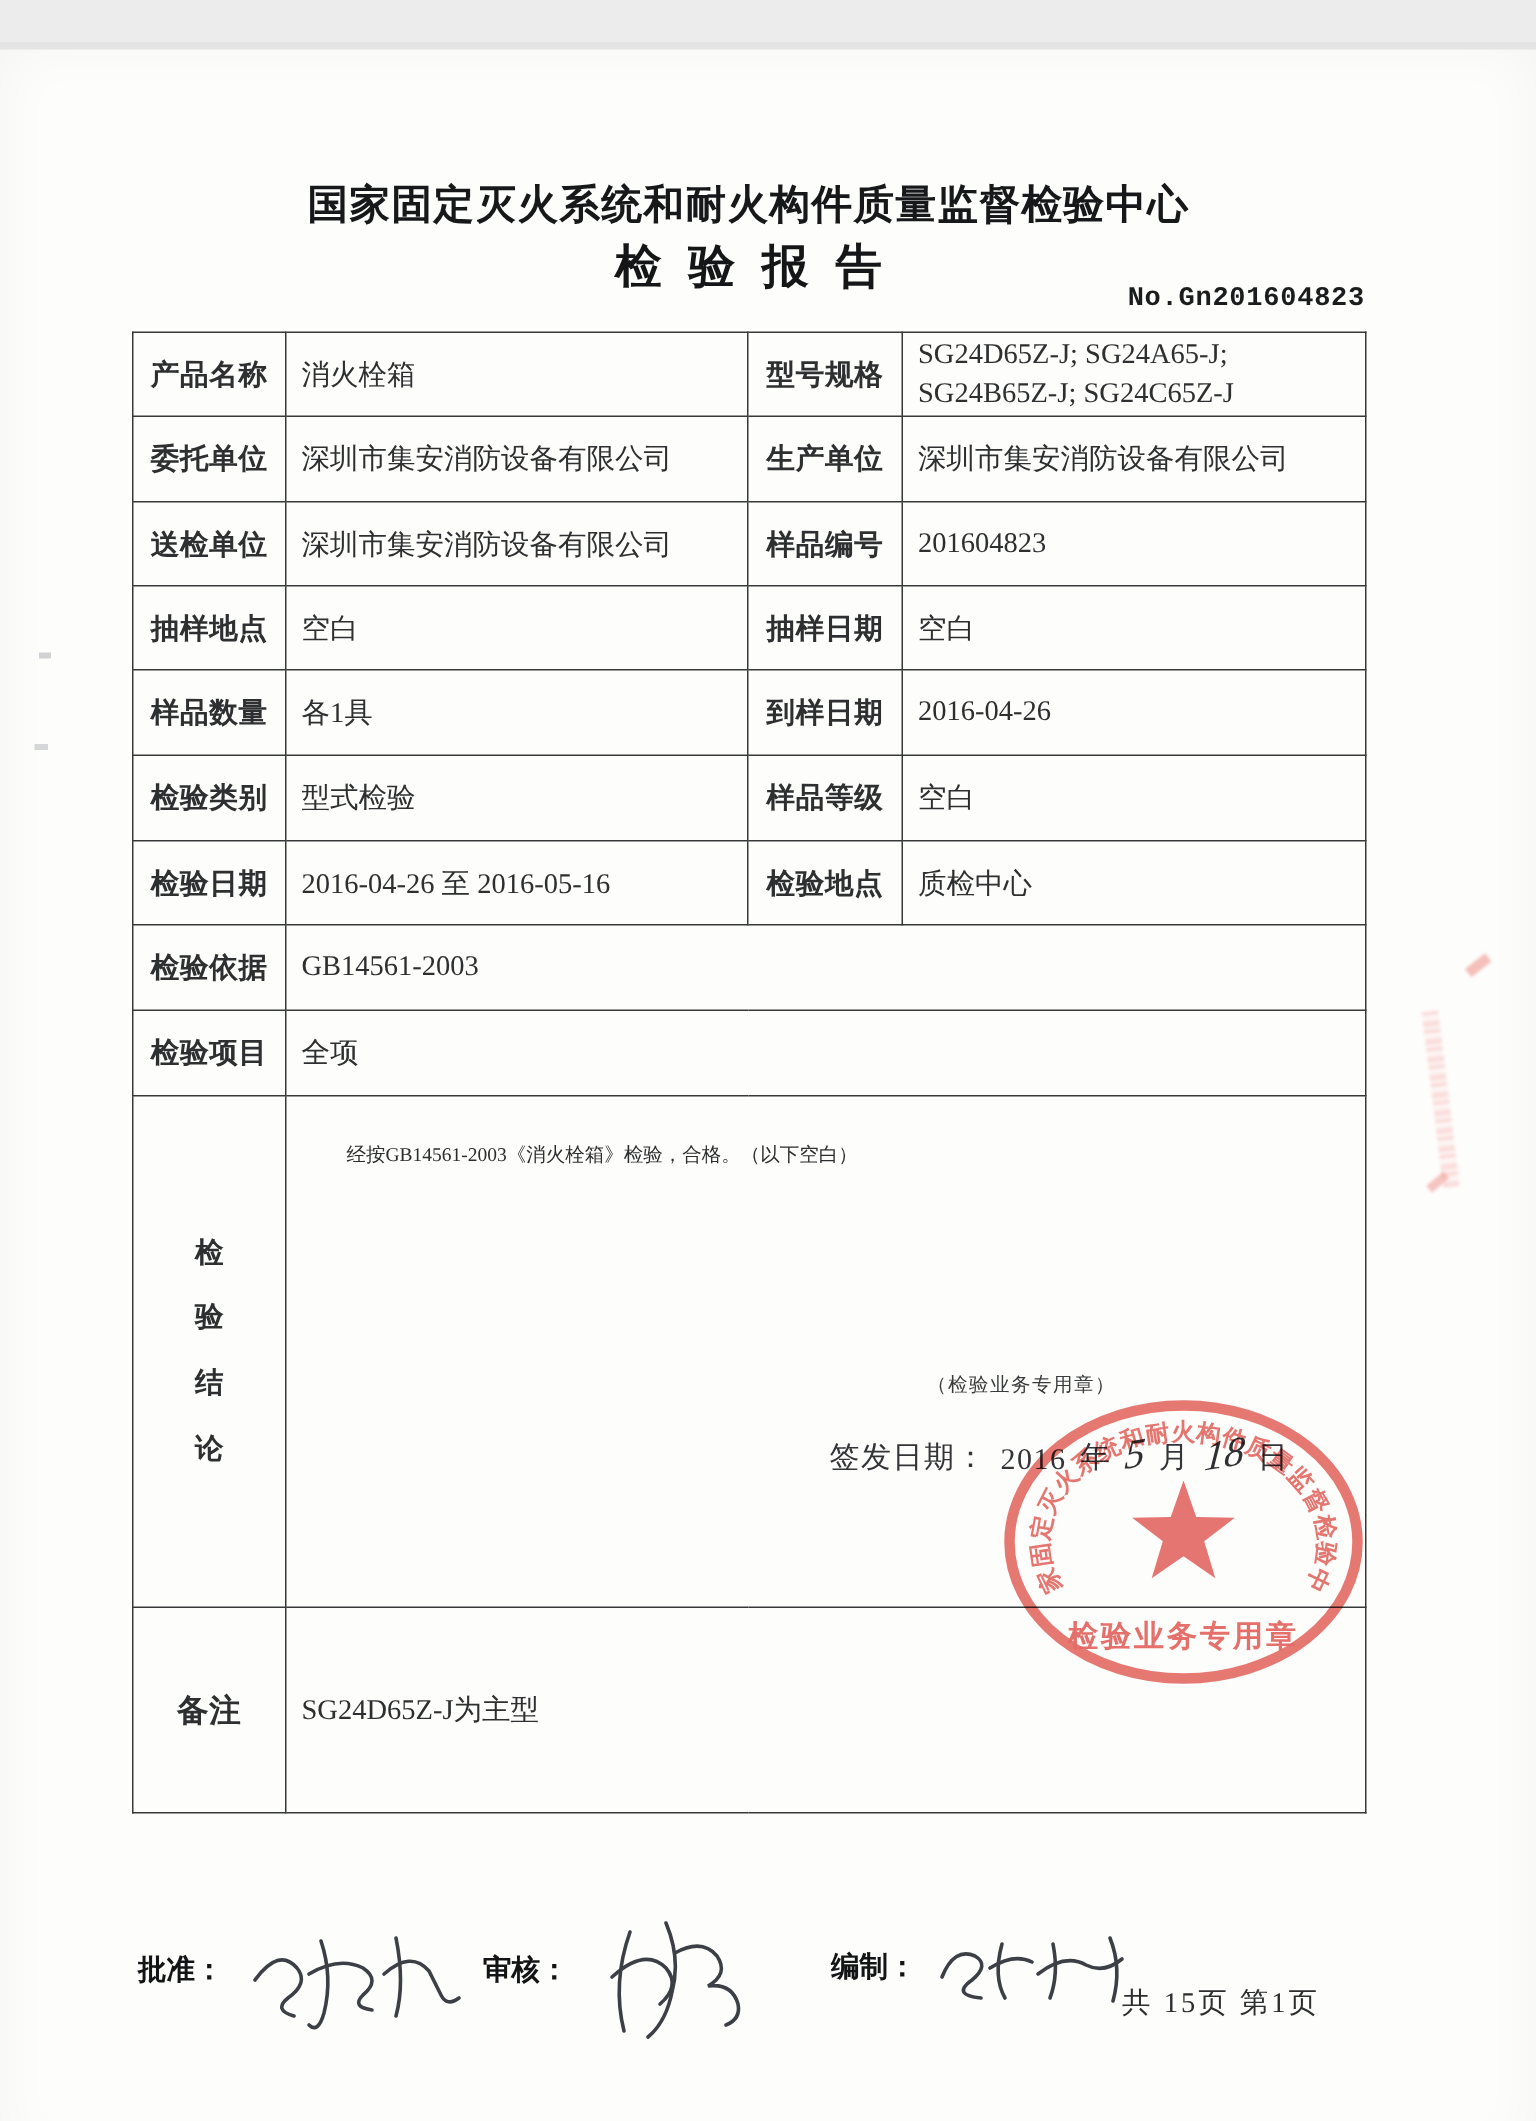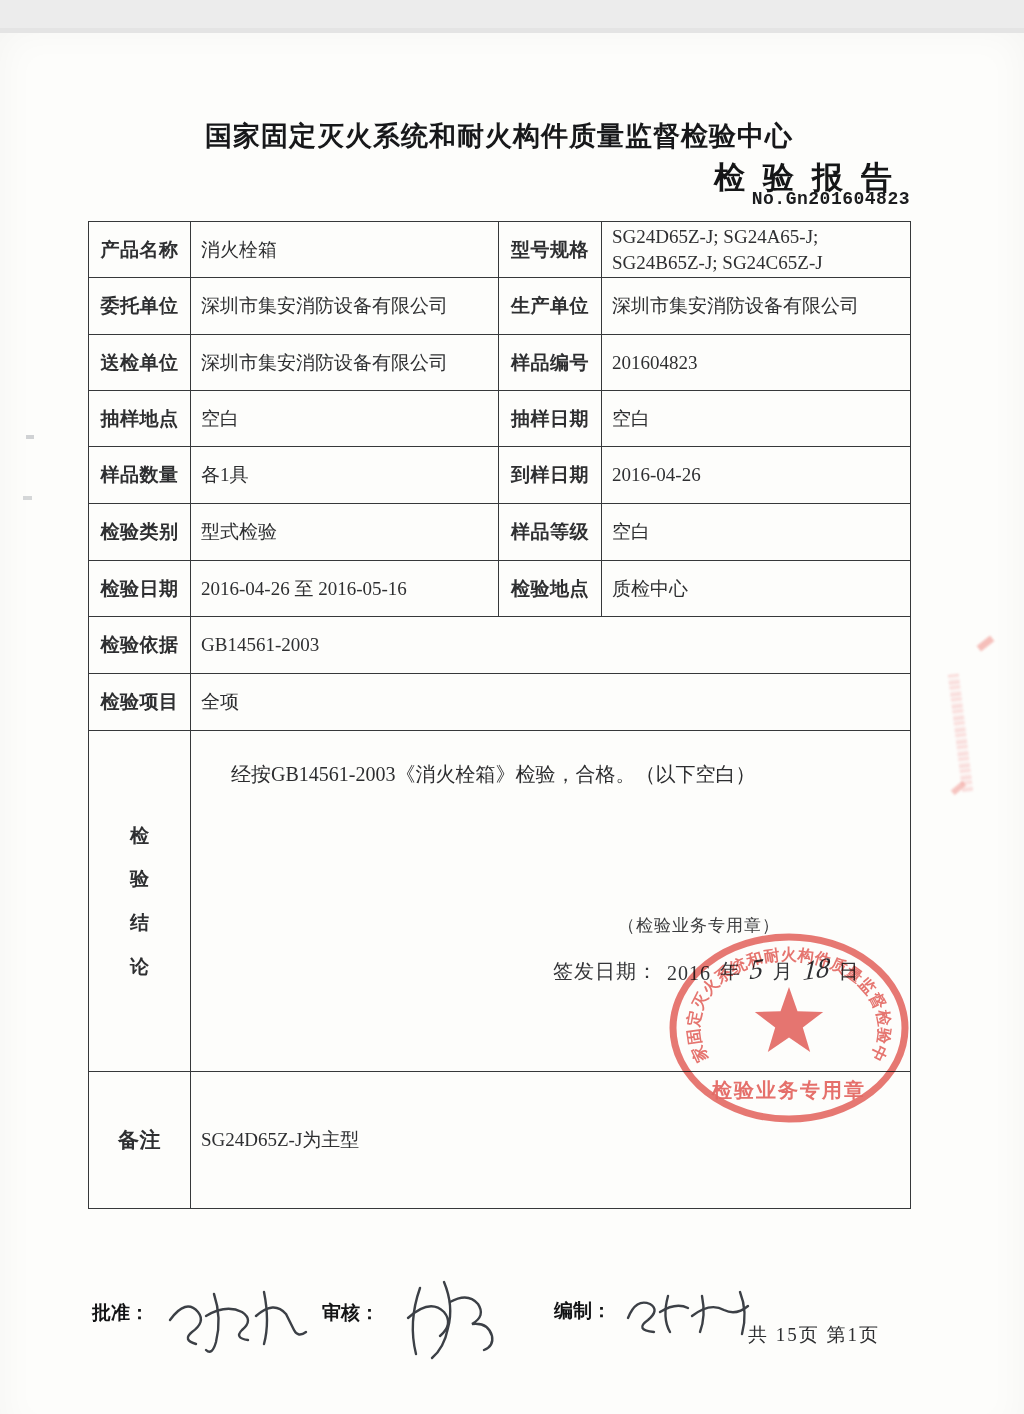--- a/index.html
+++ b/index.html
@@ -4,38 +4,38 @@
 <style>
   html,body{margin:0;padding:0;background:#ececec;}
   .page{position:relative;width:1024px;height:1414px;background:#fdfdfb;overflow:hidden;
         font-family:"Liberation Serif","DejaVu Serif",serif;color:#222;
         box-shadow:inset 0 0 40px rgba(0,0,0,0.04);margin-top:28px;}
   .scan-top{position:absolute;left:0;top:0;width:1024px;height:5px;background:#e4e4e4;}
   .content{position:absolute;left:88px;top:0;width:822px;}
   .org-title{position:absolute;left:0;top:90px;width:822px;text-align:center;
              font-family:"Liberation Sans","DejaVu Sans",sans-serif;font-weight:700;
              font-size:27px;letter-spacing:1px;color:#17181a;}
-  .doc-title{position:absolute;left:0;top:129px;width:822px;text-align:right;
+  .doc-title{position:absolute;left:0;top:129px;width:822px;text-align:center;
              font-family:"Liberation Sans","DejaVu Sans",sans-serif;font-weight:700;
              font-size:31px;letter-spacing:18px;text-indent:18px;color:#151617;}
   .report-no{position:absolute;right:0;top:161px;
              font-family:"Liberation Mono","DejaVu Sans Mono",monospace;
              font-weight:700;font-size:18px;color:#1b1c1e;letter-spacing:0.5px;}
   table.report{position:absolute;left:88px;top:193px;border-collapse:collapse;
                table-layout:fixed;width:822px;}
   table.report td{border:1.6px solid #36383a;padding:0 10px;vertical-align:middle;
                   font-size:19px;color:#2e2f31;overflow:hidden;}
   td.lab{font-family:"Liberation Sans","DejaVu Sans",sans-serif;font-weight:700;
          text-align:center;color:#101112;padding:0 4px;letter-spacing:0.5px;}
   td.val{font-family:"Liberation Serif","DejaVu Serif",serif;}
   .pre{white-space:pre-line;line-height:1.35;}
   td.concl{position:relative;vertical-align:top;}
   td.concl-lab{text-align:center;font-size:21px;line-height:2.3;letter-spacing:0;}
-  .concl-text{position:absolute;left:40px;top:30px;font-size:20px;color:#2c2d2f;}
-  .seal-note{position:absolute;left:427px;top:183px;font-size:17px;color:#3a3b3d;letter-spacing:1px;}
+  .concl-text{position:absolute;left:40px;top:30px;font-size:13px;color:#2c2d2f;}
+  .seal-note{position:absolute;left:427px;top:183px;font-size:13px;color:#3a3b3d;letter-spacing:1px;}
   .issue-line{position:absolute;left:362px;top:223px;font-size:20px;color:#333437;
               display:flex;align-items:flex-end;gap:9px;letter-spacing:1px;}
   .hand{display:inline-block;font-style:italic;font-size:27px;color:#2f3033;
         transform:rotate(-9deg) skewX(-14deg);font-weight:400;letter-spacing:0;}
   td.remark-val{vertical-align:top;padding-top:44px;}
   
   .stamp{position:absolute;left:660px;top:895px;width:252px;height:212px;
          mix-blend-mode:multiply;opacity:0.88;}
   
   .footer{position:absolute;left:88px;top:1256px;width:860px;height:110px;}

